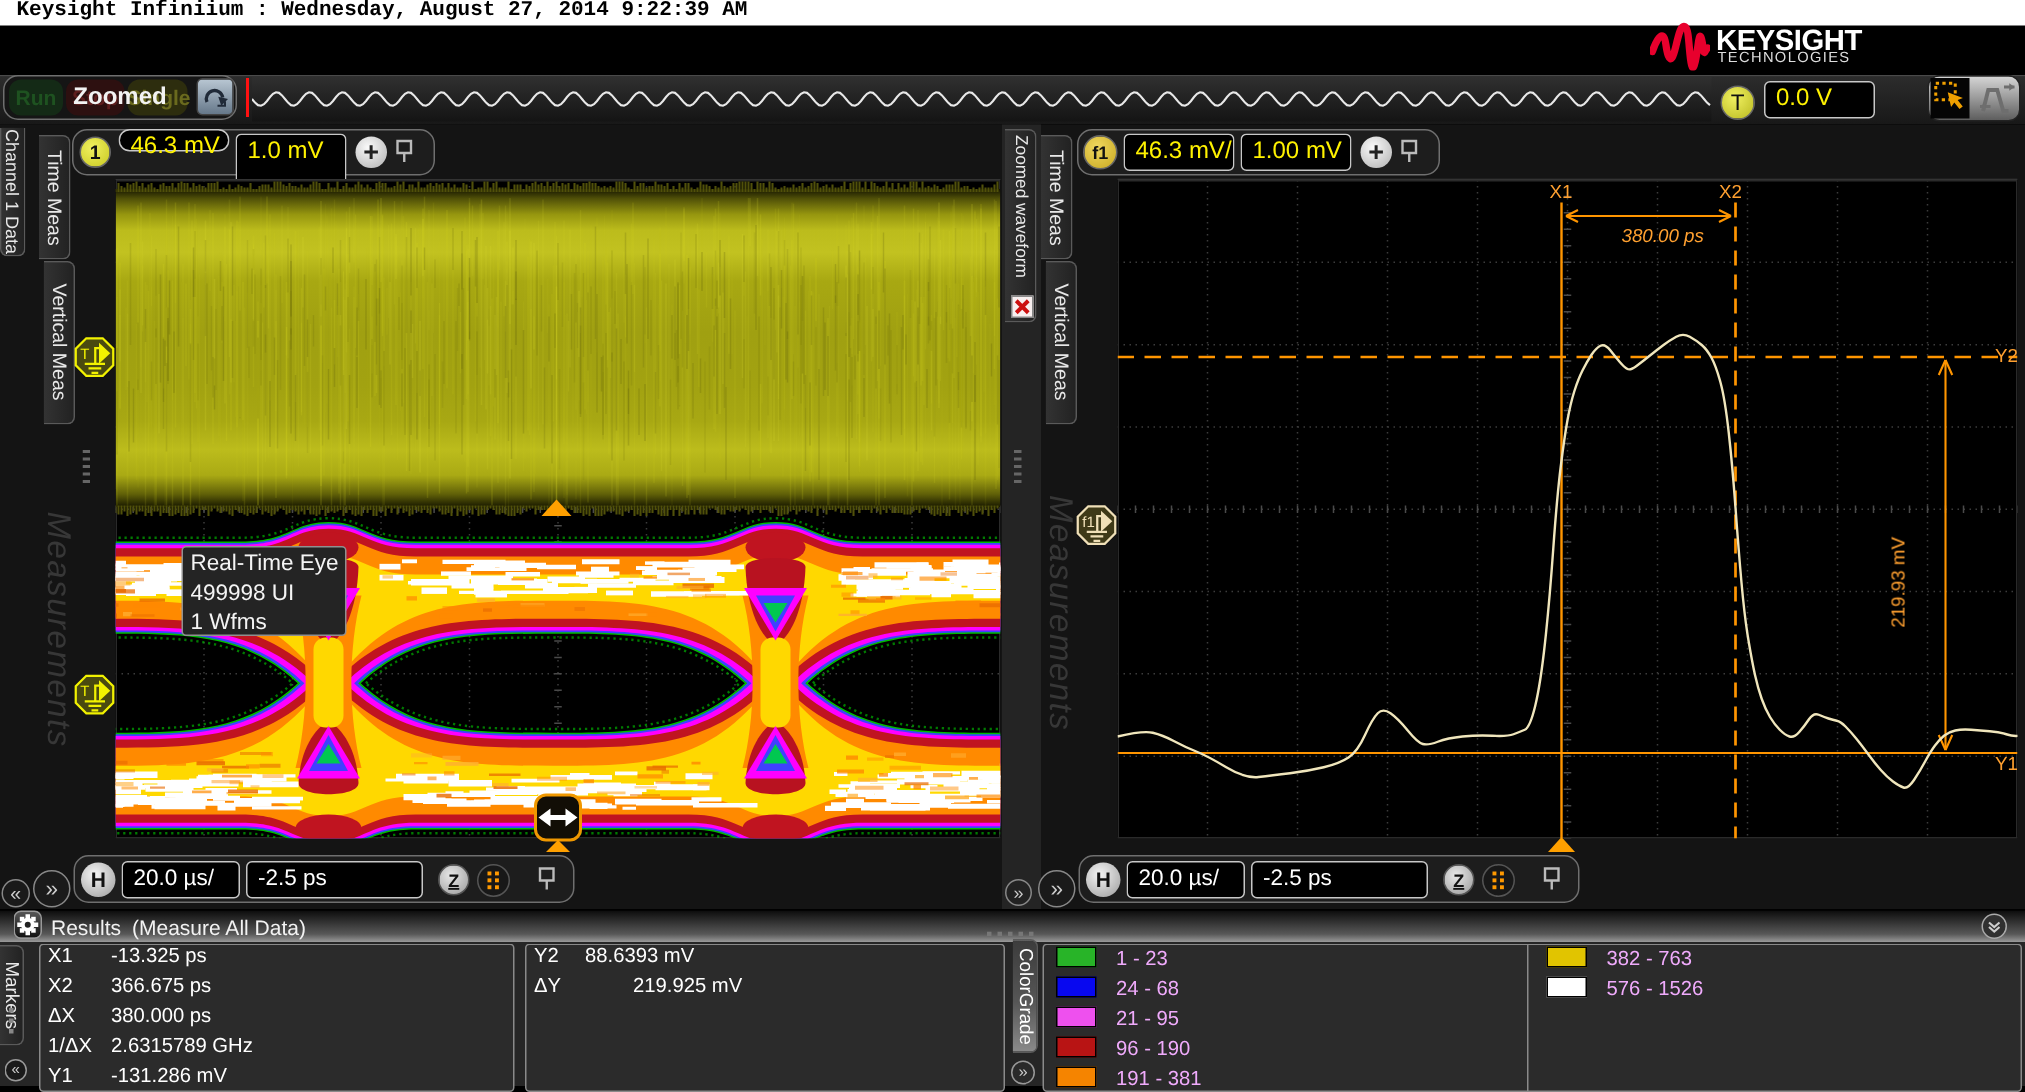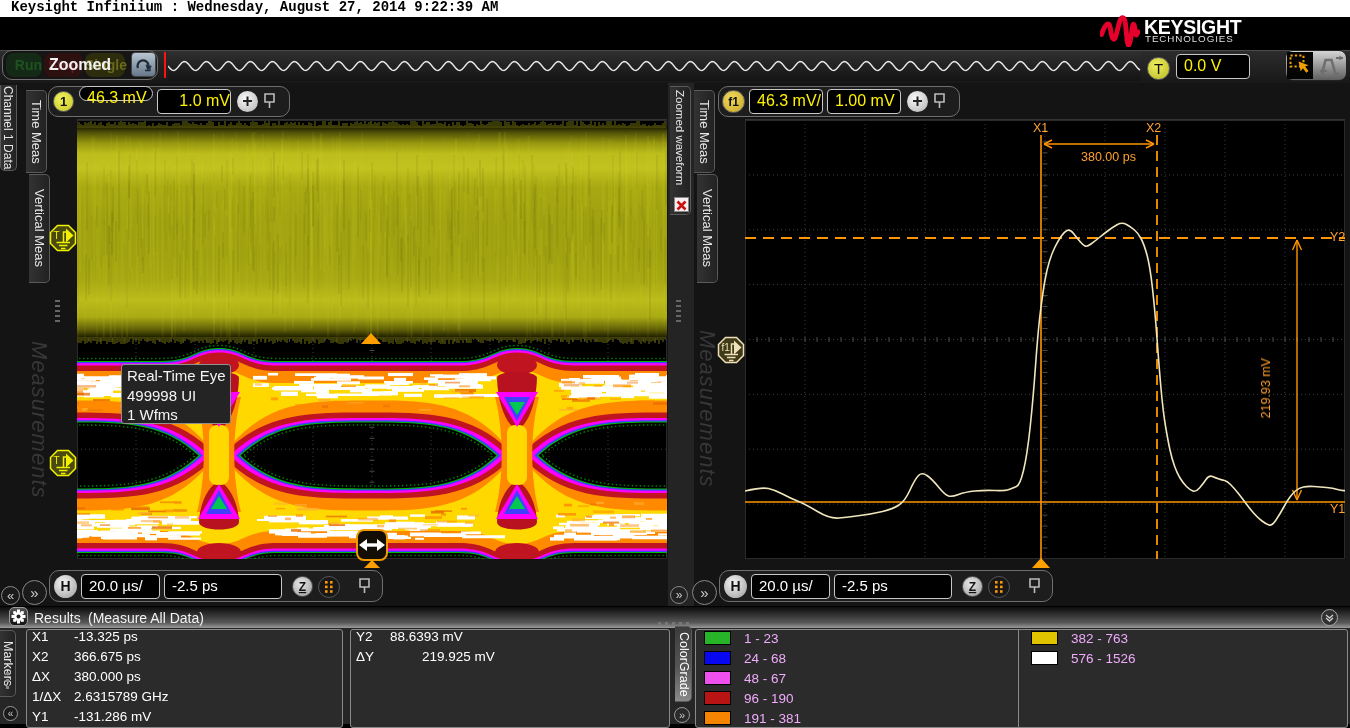--- a/index.html
+++ b/index.html
@@ -29,21 +29,21 @@
 <div class="abs" style="left:1100px;top:14px;width:40px;height:33px;">
 <svg width="40" height="33" viewBox="0 0 40 34">
 <path d="M1 21 C3 15 6 9 8.5 10.5 C10.5 11.7 10 19 12 24 C13.8 28.4 15.3 25 17 18 C19 9.5 20.5 2.5 23.5 4 C26.5 5.5 26 23 28 30.5 C29.6 36.3 31.5 23 32.8 13.5 C33.8 7.2 35 11.5 36 19.5 C36.8 25 37.8 18.5 39 18.5" stroke="#e8002d" stroke-width="5" fill="none" stroke-linecap="round" stroke-linejoin="round"></path>
 </svg></div>
 <div class="abs" style="left:1144px;top:16px;color:#fff;font-weight:bold;font-size:19.5px;letter-spacing:-0.3px;will-change:transform;">KEYSIGHT</div>
 <div class="abs" style="left:1145px;top:33px;color:#ddd;font-size:9.8px;letter-spacing:0.9px;will-change:transform;">TECHNOLOGIES</div>
 
 <div id="toolbar"></div>
 
 <div class="grpbox" style="left:2px;top:50px;width:156px;height:30px;background:#151515;"></div>
-<div class="abs" style="left:6px;top:53px;width:36px;height:24px;background:#142a16;border-radius:8px;color:#1e5220;font-size:14px;font-weight:bold;text-align:right;line-height:24px;">Run</div>
+<div class="abs" style="left:6px;top:53px;width:36px;height:24px;background:#142a16;border-radius:8px;color:#1e5220;font-size:14px;font-weight:bold;text-align:center;line-height:24px;">Run</div>
 <div class="abs" style="left:44px;top:53px;width:39px;height:24px;background:#2d1010;border-radius:8px;color:#5d1d1d;font-size:14px;font-weight:bold;text-align:center;line-height:24px;">Stop</div>
 <div class="abs" style="left:85px;top:53px;width:40px;height:24px;background:#2d2d0e;border-radius:8px;color:#6a6a1e;font-size:14px;font-weight:bold;text-align:center;line-height:24px;">Single</div>
 <div class="abs" style="left:40px;top:56px;width:80px;height:18px;color:#f2f2f2;font-size:16px;font-weight:bold;text-align:center;">Zoomed</div>
 <div class="abs" style="left:131px;top:52px;width:25px;height:25px;border-radius:4px;background:linear-gradient(#b8c6d2,#66788a);border:1px solid #444;">
 <svg width="23" height="23" viewBox="0 0 23 23">
       <path d="M6 15 A5.5 5.5 0 1 1 16.5 12" stroke="#202a38" stroke-width="2.2" fill="none"></path>
       <path d="M13.5 11.5 l6.5 1.5 l-4.5 4.5 z" fill="#202a38"></path>
       <path d="M13 17.5 h5 v-3" stroke="#202a38" stroke-width="1.3" fill="none"></path>
     </svg></div>
 <div class="abs" style="left:164px;top:52px;width:2px;height:26px;background:#ff1111;"></div>
@@ -74,21 +74,21 @@
 
 <div class="abs" style="left:0;top:83px;width:668px;height:523px;background:#141414;"></div>
 <div class="vtab vtext" style="left:0px;top:85px;width:17px;height:86px;font-size:12px;line-height:16px;border-radius:0 0 5px 5px;border-left:1px solid #5a5a5a;border-top:none;">Channel 1 Data</div>
 <div class="vtab vtext" style="left:26px;top:90px;width:21px;height:83px;line-height:20px;">Time Meas</div>
 <div class="vtab vtext" style="left:29px;top:174px;width:21px;height:109px;line-height:20px;">Vertical Meas</div>
 <div class="vtext abs" style="left:26px;top:341px;color:#373737;font-size:22px;font-style:italic;letter-spacing:1px;">Measurements</div>
 
 <div class="grpbox" style="left:48px;top:86px;width:242px;height:31px;"></div>
 <div class="circ" style="left:53px;top:91px;width:21px;height:21px;background:radial-gradient(circle at 40% 35%,#f0f060,#c8c820);border:1px solid #666;color:#111;font-size:13px;font-weight:bold;text-align:center;line-height:20px;">1</div>
 <div class="valbox" style="left:79px;top:86px;width:74px;height:15px;border-radius:11px;">46.3 mV</div>
-<div class="valbox" style="left:157px;top:89px;width:74px;height:25px;text-align:right;">1.0 mV</div>
+<div class="valbox" style="left:157px;top:89px;width:74px;height:42px;">1.0 mV</div>
 <div class="circ" style="left:237px;top:91px;width:21px;height:21px;background:radial-gradient(circle at 40% 35%,#fafafa,#b0b0b0);color:#222;font-size:18px;font-weight:bold;text-align:center;line-height:20px;">+</div>
 <div class="abs" style="left:263px;top:92px;width:14px;height:17px;">
 <svg width="14" height="17">
       <path d="M2 2 h9 v8 h-9 z M6.5 10 v6" stroke="#bbb" stroke-width="1.6" fill="none"></path>
     </svg></div>
 
 <div class="abs" id="lplot" style="left:77px;top:119px;width:590px;height:439px;background:#000;border-top:1px solid #333;">
 <svg width="590" height="439" id="lplotsvg">
 <line x1="59.0" y1="0" x2="59.0" y2="439" stroke="#3c3c3c" stroke-width="1" stroke-dasharray="1 3"></line>
       <line x1="118.0" y1="0" x2="118.0" y2="439" stroke="#3c3c3c" stroke-width="1" stroke-dasharray="1 3"></line>
@@ -2223,21 +2223,21 @@
         <line x1="299" y1="24" x2="409" y2="24" stroke-width="1.4"></line>
         <path d="M299 24 l8 -4 M299 24 l8 4 M409 24 l-8 -4 M409 24 l-8 4" stroke-width="1.4"></path>
         <line x1="552" y1="120" x2="552" y2="380" stroke-width="1.4"></line>
         <path d="M552 120 l-4.5 10 M552 120 l4.5 10 M552 380 l-4.5 -10 M552 380 l4.5 -10" stroke-width="1.4"></path>
       </g>
 <path d="M0.0 371.0 Q17.0 367.0 23.5 368.5 Q30.0 370.0 37.5 374.0 Q45.0 378.0 52.5 381.0 Q60.0 384.0 72.5 391.5 Q85.0 399.0 94.0 398.0 Q103.0 397.0 115.0 395.5 Q127.0 394.0 137.5 391.5 Q148.0 389.0 154.0 385.0 Q160.0 381.0 165.0 370.0 Q170.0 359.0 173.5 355.5 Q177.0 352.0 182.0 355.5 Q187.0 359.0 193.5 367.0 Q200.0 375.0 203.5 376.0 Q207.0 377.0 213.5 374.5 Q220.0 372.0 230.0 371.0 Q240.0 370.0 250.0 370.5 Q260.0 371.0 264.0 369.5 Q268.0 368.0 271.5 366.5 Q275.0 365.0 278.5 350.5 Q282.0 336.0 285.0 308.5 Q288.0 281.0 290.5 246.0 Q293.0 211.0 295.5 191.0 Q298.0 171.0 300.0 160.0 Q302.0 149.0 304.5 141.0 Q307.0 133.0 310.0 127.0 Q313.0 121.0 316.0 116.5 Q319.0 112.0 322.0 110.5 Q325.0 109.0 328.5 113.5 Q332.0 118.0 335.0 121.5 Q338.0 125.0 340.0 126.0 Q342.0 127.0 346.0 124.0 Q350.0 121.0 355.0 117.0 Q360.0 113.0 364.0 110.0 Q368.0 107.0 372.5 104.5 Q377.0 102.0 381.5 104.5 Q386.0 107.0 389.5 110.0 Q393.0 113.0 396.0 118.5 Q399.0 124.0 402.0 135.0 Q405.0 146.0 407.5 168.5 Q410.0 191.0 412.0 218.5 Q414.0 246.0 416.0 268.5 Q418.0 291.0 420.5 306.0 Q423.0 321.0 425.0 330.0 Q427.0 339.0 429.5 346.0 Q432.0 353.0 435.0 358.0 Q438.0 363.0 441.5 366.5 Q445.0 370.0 448.0 371.0 Q451.0 372.0 454.5 368.0 Q458.0 364.0 461.0 359.5 Q464.0 355.0 467.5 356.5 Q471.0 358.0 474.0 359.0 Q477.0 360.0 479.5 360.5 Q482.0 361.0 485.5 364.5 Q489.0 368.0 493.0 373.0 Q497.0 378.0 501.0 383.5 Q505.0 389.0 509.0 393.5 Q513.0 398.0 517.0 401.0 Q521.0 404.0 524.0 405.0 Q527.0 406.0 531.0 400.0 Q535.0 394.0 538.5 387.5 Q542.0 381.0 545.0 377.0 Q548.0 373.0 551.0 370.5 Q554.0 368.0 558.5 367.0 Q563.0 366.0 569.0 366.5 Q575.0 367.0 581.5 367.5 Q588.0 368.0 592.5 369.5 Q597.0 371.0 601.0 370.5 L605.0 370.0" stroke="#f0e6bc" stroke-width="1.6" fill="none" stroke-linejoin="round"></path>
 </svg>
 </div>
 <div class="mlabel" style="left:1033px;top:121px;">X1</div>
 <div class="mlabel" style="left:1146px;top:121px;">X2</div>
-<div class="mlabel" style="left:1081px;top:150px;">380.00 ps</div>
+<div class="mlabel" style="left:1081px;top:150px;font-style:italic;">380.00 ps</div>
 <div class="mlabel" style="left:1330px;top:230px;">Y2</div>
 <div class="mlabel" style="left:1330px;top:502px;">Y1</div>
 <div class="mlabel vtext" style="left:1259px;top:358px;transform:rotate(180deg);">219.93 mV</div>
 <div class="abs" style="left:1032px;top:558px;width:0;height:0;border-left:9px solid transparent;border-right:9px solid transparent;border-bottom:10px solid #ffa000;"></div>
 
 <div class="grpbox" style="left:719px;top:570px;width:334px;height:32px;"></div>
 <div class="circ" style="left:724px;top:575px;width:23px;height:23px;background:radial-gradient(circle at 40% 35%,#f5f5f5,#9a9a9a);color:#111;font-size:14px;font-weight:bold;text-align:center;line-height:23px;">H</div>
 <div class="valbox" style="left:751px;top:574px;width:79px;height:25px;font-size:15px;color:#fff;">20.0 µs/</div>
 <div class="valbox" style="left:834px;top:574px;width:118px;height:25px;font-size:15px;color:#fff;">-2.5 ps</div>
 <div class="circ" style="left:962px;top:576px;width:21px;height:21px;background:radial-gradient(circle at 40% 35%,#e8e8e8,#9a9a9a);border:1px solid #555;"><svg width="19" height="19">
@@ -2334,21 +2334,21 @@
 
 <div class="vtab vtext" style="left:675px;top:626px;width:17px;height:76px;font-size:12.5px;line-height:15px;background:linear-gradient(#3c3c3c,#565656 55%,#8a8a8a);color:#fff;">ColorGrade</div>
 <div class="circ" style="left:674px;top:707px;width:16px;height:16px;border:1px solid #999;color:#ccc;background:#2a2a2a;font-size:11px;text-align:center;line-height:14px;">»</div>
 <div class="abs" style="left:695px;top:629px;width:653px;height:99px;border:1px solid #8a8a8a;border-radius:3px;background:#2b2b2b;"></div>
 <div class="abs" style="left:1018px;top:629px;width:1px;height:99px;background:#8a8a8a;"></div>
 <div class="sw" style="left:704px;top:631px;background:#28b428;"></div>
 <span class="legtxt" style="left:744px;top:631px;">1 - 23</span>
 <div class="sw" style="left:704px;top:651px;background:#0808f0;"></div>
 <span class="legtxt" style="left:744px;top:651px;">24 - 68</span>
 <div class="sw" style="left:704px;top:671px;background:#ee50ee;"></div>
-<span class="legtxt" style="left:744px;top:671px;">48 - 67</span>
+<span class="legtxt" style="left:744px;top:671px;">21 - 95</span>
 <div class="sw" style="left:704px;top:691px;background:#b81414;"></div>
 <span class="legtxt" style="left:744px;top:691px;">96 - 190</span>
 <div class="sw" style="left:704px;top:711px;background:#f58400;"></div>
 <span class="legtxt" style="left:744px;top:711px;">191 - 381</span>
 <div class="sw" style="left:1031px;top:631px;background:#e1c400;"></div>
 <span class="legtxt" style="left:1071px;top:631px;">382 - 763</span>
 <div class="sw" style="left:1031px;top:651px;background:#ffffff;"></div>
 <span class="legtxt" style="left:1071px;top:651px;">576 - 1526</span>
 
 </body></html>

